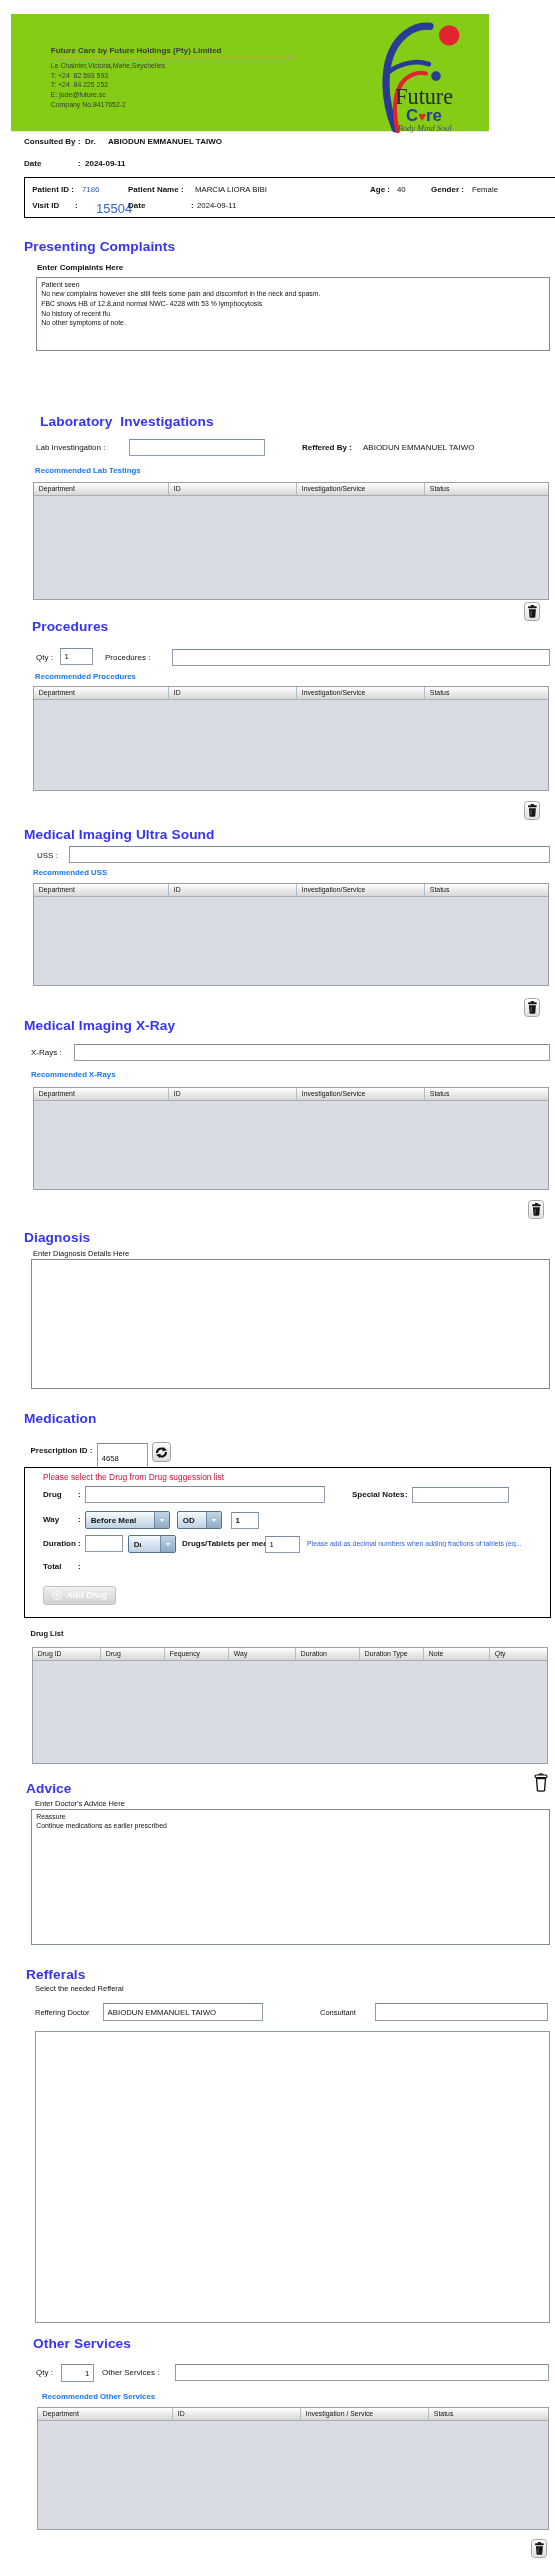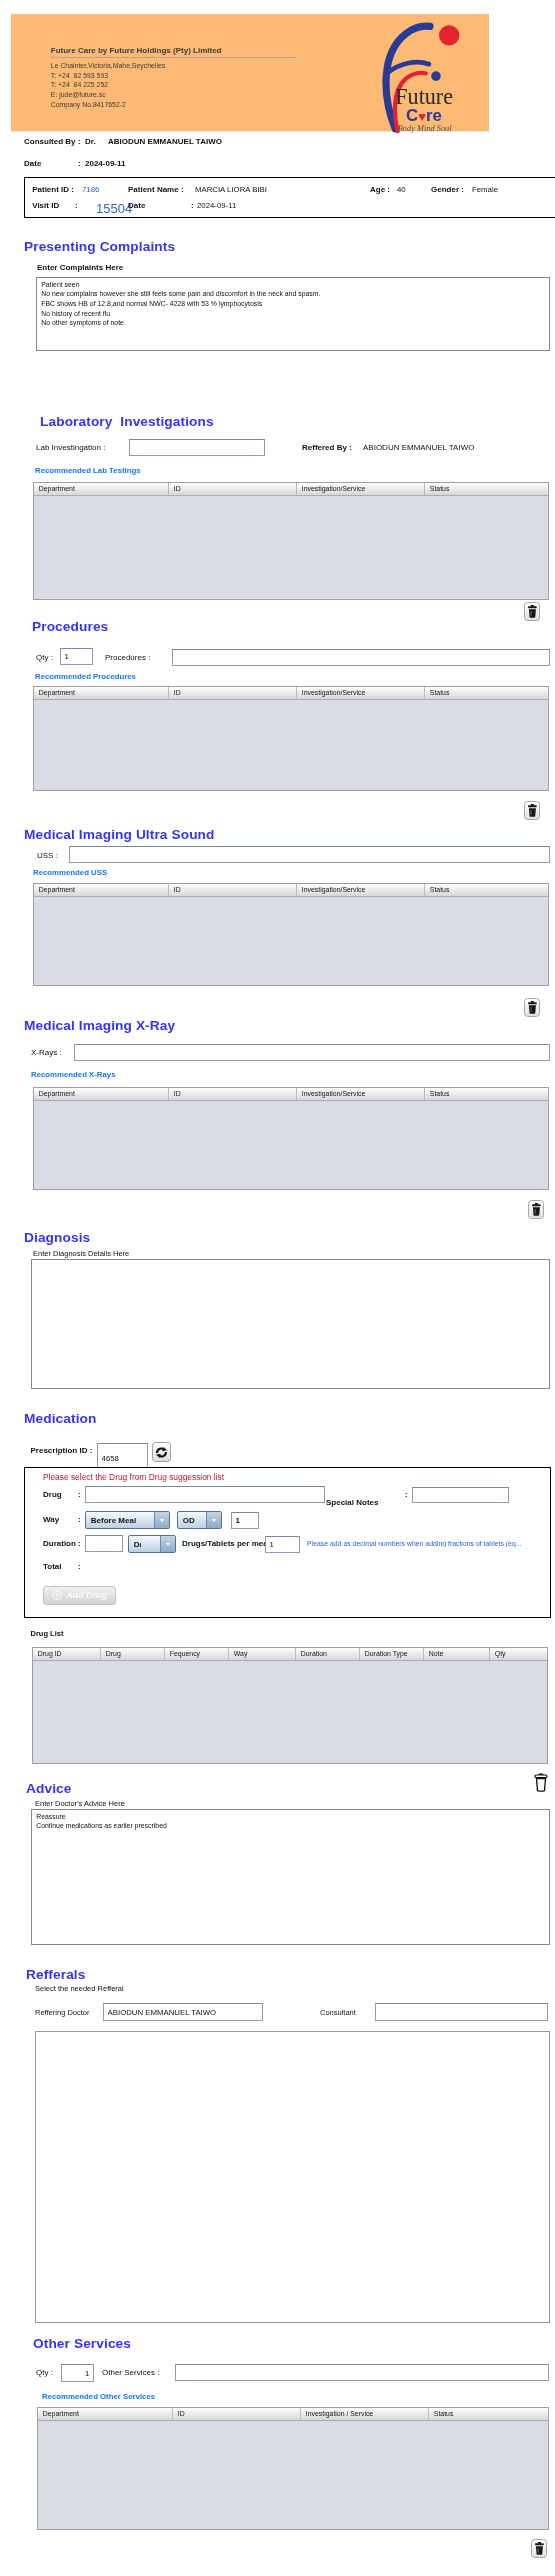--- a/index.html
+++ b/index.html
@@ -43,21 +43,21 @@
     width:15px; height:100%; border-left:0.6px solid #6d89a6; border-radius:0 1.8px 1.8px 0;
     background:linear-gradient(#c3d4e4,#8fabc6); display:flex; align-items:center; justify-content:center;
   }
   .caret { display:inline-block; width:0; height:0; border-left:2.7px solid transparent; border-right:2.7px solid transparent; border-top:3.6px solid #fff; }
   .black-box { position:absolute; border:1.8px solid #000; background:#fff; }
   .add-btn {
     position:absolute; width:73px; height:18.5px; border:0.6px solid #c2c2c2; border-radius:3px;
     background:linear-gradient(#f0f0f0,#d3d3d3); color:#fbfbfb; font-weight:bold; font-size:9px;
     display:flex; align-items:center; justify-content:center; gap:4.2px; cursor:default;
   }
-  .letterhead { position:absolute; left:10.8px; top:14.3px; width:478px; height:118px; background:#fdba74; border-bottom:0.6px solid #e6e6e6; }
+  .letterhead { position:absolute; left:10.8px; top:14.3px; width:478px; height:118px; background:#84cc16; border-bottom:0.6px solid #e6e6e6; }
   .company { position:absolute; left:40px; top:32px; font-size:8px; font-weight:bold; color:#3b3b3b; }
   .company-line { position:absolute; left:40px; top:43px; width:245px; height:1.2px; background:#c59a9a; }
   .addr { position:absolute; left:40px; top:47px; font-size:6.9px; line-height:9.6px; color:#3b3b3b; }
   .pbox { position:absolute; left:24px; top:177px; width:540px; height:41px; border:1.2px solid #000; background:#fff; font-size:7.8px; }
   .pbox span { position:absolute; white-space:nowrap; }
   .blue-id { color:#3366cc; font-weight:normal; }
   .listbox { position:absolute; background:#fff; border:0.6px solid #8f99a3; }
   .note-blue { position:absolute; font-size:6.9px; color:#2b5fd9; white-space:nowrap; overflow:hidden; }
   .warn-red { position:absolute; font-size:8.4px; color:#cc1038; }
 </style>
@@ -230,21 +230,21 @@
     <polygon points="9.8,23.8 2,17.4 11.4,15.6" fill="#101010"></polygon>
   </svg>
 </div>
 
 <div class="black-box" style="left:24px; top:1467px; width:527px; height:151px;">
   <span class="warn-red" style="left:18px; top:3.6px;">Please select the Drug from Drug suggession list</span>
 
   <span class="lbl2" style="left:18px; top:21.5px;">Drug</span>
   <span class="lbl2" style="left:53px; top:21.5px;">:</span>
   <input class="inp" style="left: 60px; top: 18px; width: 240px; height: 16.7px;" value="">
-  <span class="lbl2" style="left:301px; top:21.5px;margin-top:8px;">Special Notes</span>
+  <span class="lbl2" style="left:327px; top:21.5px;">Special Notes</span>
   <span class="lbl2" style="left:380px; top:21.5px;">:</span>
   <input class="inp" style="left: 387px; top: 18.5px; width: 97px; height: 16px;" value="">
 
   <span class="lbl2" style="left:18px; top:47px;">Way</span>
   <span class="lbl2" style="left:53px; top:47px;">:</span>
   <div class="dd" style="left:60px; top:43px; width:85px;">
     <span class="txt">Before Meal</span>
     <span class="arr">
         <span class="caret"></span>
       </span>

